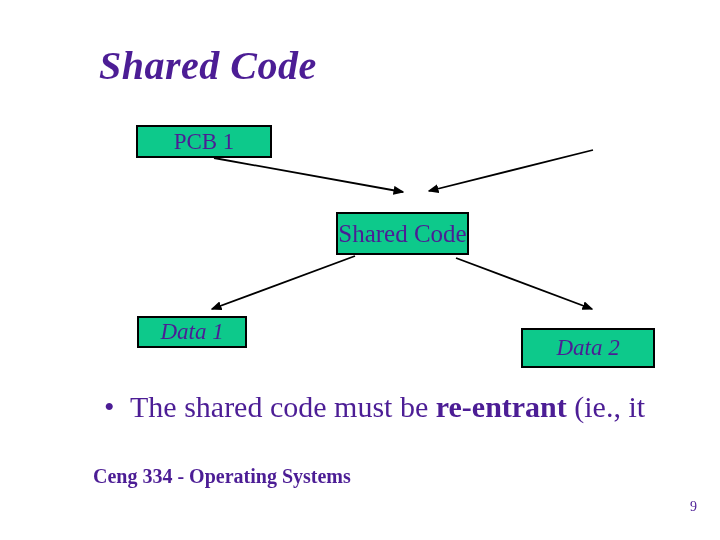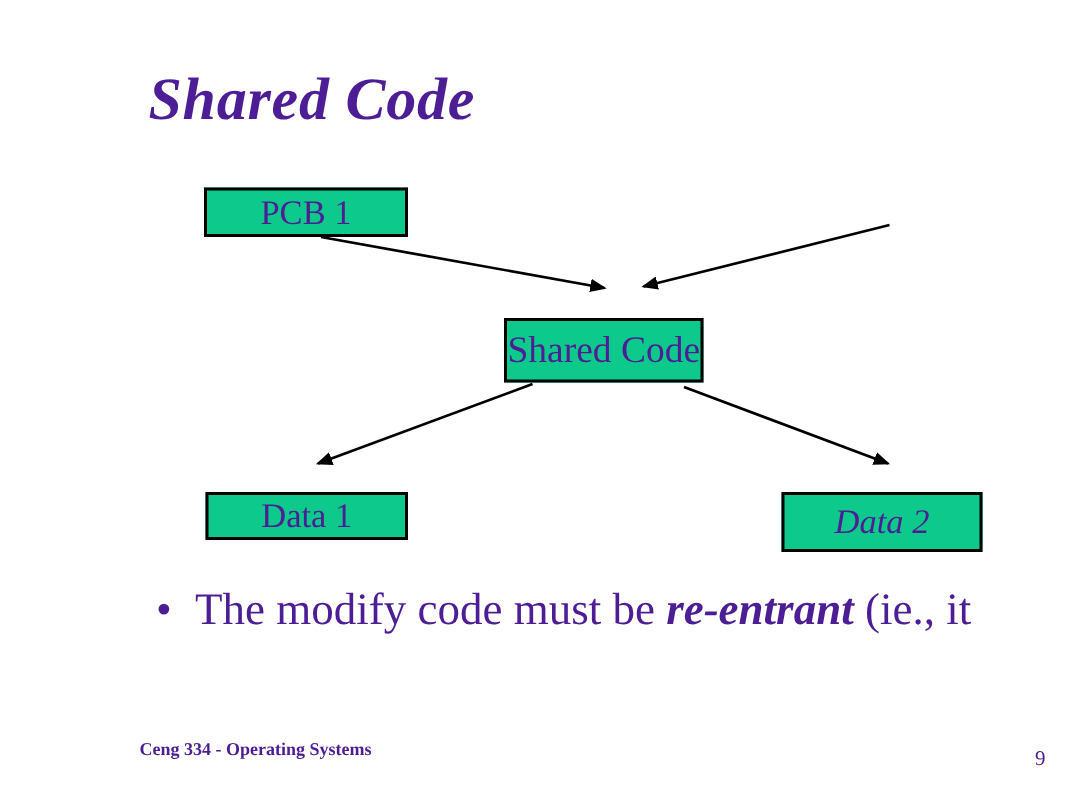--- a/index.html
+++ b/index.html
@@ -40,21 +40,21 @@
     border: 2px solid #0c4a6e;
     display: flex;
     align-items: center;
     justify-content: center;
     font-size: 23px;
     white-space: nowrap;
   }
   .box-pcb1   { left: 94px;  top: 125px; width: 136px; height: 33px; }
   .box-pcb2   { left: 497px; top: 118px; width: 133px; height: 32px; }
   .box-shared { left: 294px; top: 212px; width: 133px; height: 43px; font-size: 25px; }
-  .box-data1  { left: 95px;  top: 328px; width: 135px; height: 32px; }
+  .box-data1  { left: 95px;  top: 316px; width: 110px; height: 32px; font-style: italic; }
   .box-data2  { left: 479px; top: 328px; width: 134px; height: 40px; font-style: italic; }
   .bullet-row {
     position: absolute;
     left: 62px;
     top: 388px;
     width: 600px;
     display: flex;
     align-items: flex-start;
   }
   .bullet-marker {
@@ -62,27 +62,26 @@
     line-height: 38px;
     width: 26px;
     flex: 0 0 26px;
   }
   .bullet-text {
     font-size: 30px;
     line-height: 38px;
   }
   .bullet-text .em {
     font-weight: bold;
-    font-style: italic;
   }
   .footer-text {
     position: absolute;
     left: 51px;
-    top: 492px;
-    font-size: 12px;
+    top: 465px;
+    font-size: 20px;
     font-weight: bold;
     white-space: nowrap;
   }
   .page-number {
     position: absolute;
     left: 648px;
     top: 499px;
     font-size: 14px;
   }
 </style>
@@ -109,20 +108,20 @@
 
 
   <div class="dbox box-shared" style="background: rgb(13, 201, 139); border-color: rgb(0, 0, 0);">Shared Code</div>
 
   <div class="dbox box-data1" style="background: rgb(13, 201, 139); border-color: rgb(0, 0, 0);">Data 1</div>
 
   <div class="dbox box-data2" style="background: rgb(13, 201, 139); border-color: rgb(0, 0, 0);">Data 2</div>
 
   <div class="bullet-row">
     <span class="bullet-marker">•</span>
-    <div class="bullet-text"><span>The modify code must be </span><span class="em">re-entrant</span><span> (ie., it</span><br></div>
+    <div class="bullet-text"><span>The shared code must be </span><span class="em">re-entrant</span><span> (ie., it</span><br></div>
   </div>
 
   <div class="footer-text">Ceng 334 - Operating Systems</div>
 
   <div class="page-number">9</div>
 
 </div>
 
 </body></html>

